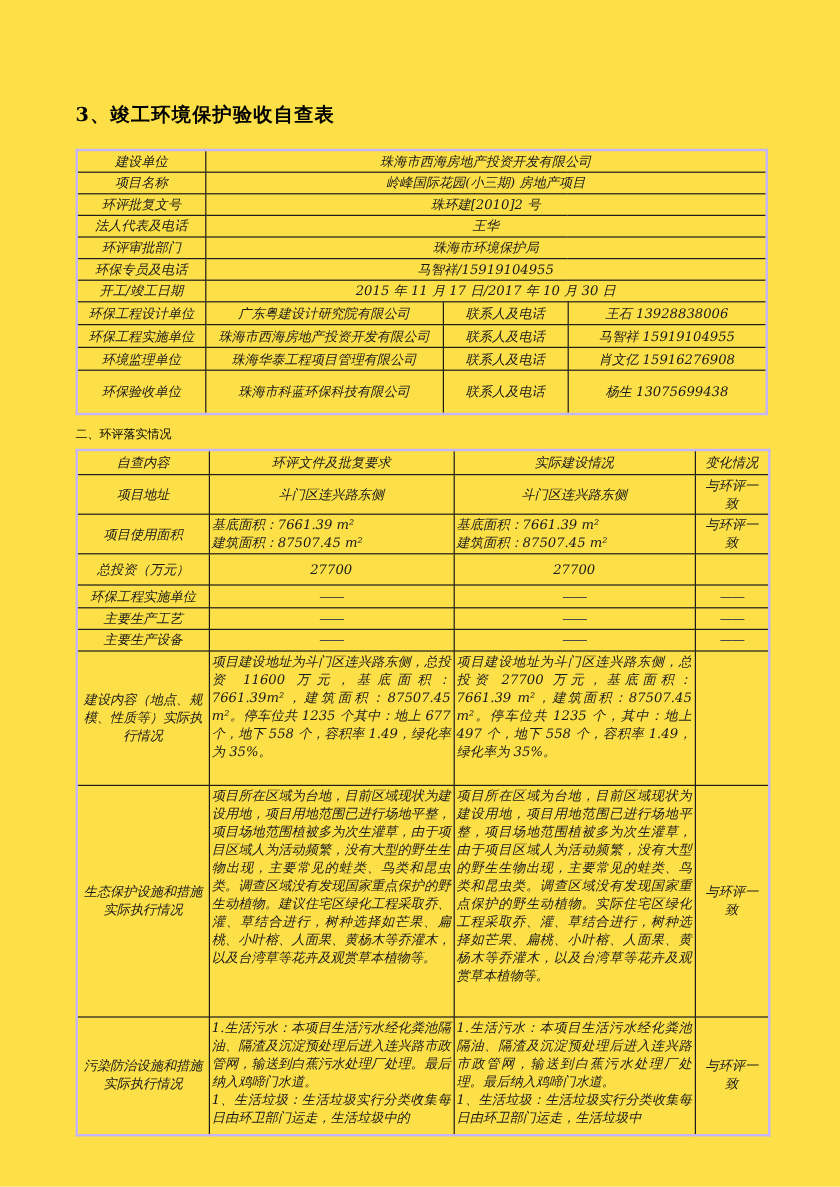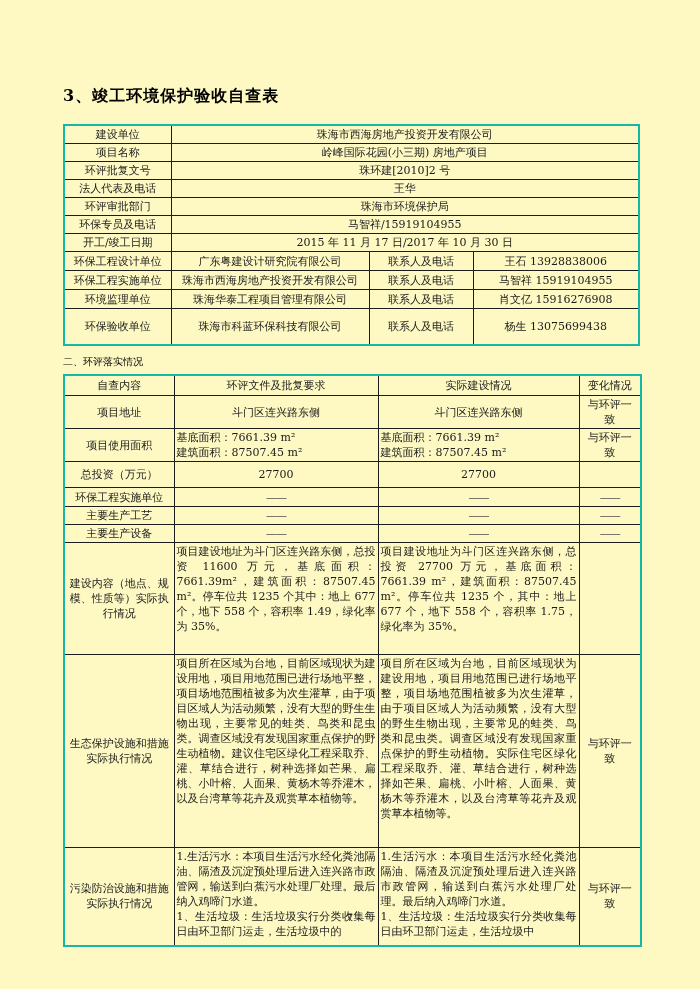--- a/index.html
+++ b/index.html
@@ -1,21 +1,21 @@
 <!DOCTYPE html>
 <html><head>
 <meta charset="utf-8">
 <style>
   * { box-sizing: border-box; margin: 0; padding: 0; }
   html,body { background:#ffffff; }
   .page {
     position: relative;
     width: 700px;
     height: 989px;
-    background: #fef9c3;
+    background: #fde047;
     font-family: "DejaVu Serif", "Liberation Serif", serif;
     color: #111111;
     overflow: hidden;
   }
   .content { padding: 86px 60px 0 63px; }
   .doc-title {
     font-size: 16px;
     font-weight: bold;
     letter-spacing: 1px;
     margin-bottom: 17px;
@@ -31,21 +31,21 @@
   table.t1 { width: 575px; }
   td, th {
     border: 1px solid #1c1c1c;
     font-weight: normal;
     text-align: center;
     vertical-align: middle;
     padding: 1px 3px;
     line-height: 15px;
     overflow: hidden;
   }
-  table { border: 2px solid #14b8a6; }
+  table { border: 2px solid #c4b5fd; font-style: italic; }
   .section-title {
     font-size: 10px;
     margin: 9px 0 5px 0;
     color: #000;
   }
   .val, .para { white-space: pre-line; }
   .para {
     text-align: justify;
     text-align-last: left;
     vertical-align: top;
@@ -184,21 +184,21 @@
           </tr>
           <tr style="height: 17px;">
             <td>主要生产设备</td>
             <td class="dash val">——</td>
             <td class="dash val">——</td>
             <td class="dash">——</td>
           </tr>
           <tr style="height: 112px;">
             <td>建设内容（地点、规模、性质等）实际执行情况</td>
             <td class="para">项目建设地址为斗门区连兴路东侧，总投资 11600 万元，基底面积：7661.39m²，建筑面积：87507.45 m²。停车位共 1235 个其中：地上 677 个，地下 558 个，容积率 1.49，绿化率为 35%。</td>
-            <td class="para">项目建设地址为斗门区连兴路东侧，总投资 27700 万元，基底面积：7661.39 m²，建筑面积：87507.45 m²。停车位共 1235 个，其中：地上 677 个，地下 558 个，容积率 1.75，绿化率为 35%。</td>
+            <td class="para">项目建设地址为斗门区连兴路东侧，总投资 27700 万元，基底面积：7661.39 m²，建筑面积：87507.45 m²。停车位共 1235 个，其中：地上 497 个，地下 558 个，容积率 1.49，绿化率为 35%。</td>
             <td></td>
           </tr>
           <tr style="height: 193px;">
             <td>生态保护设施和措施实际执行情况</td>
             <td class="para">项目所在区域为台地，目前区域现状为建设用地，项目用地范围已进行场地平整，项目场地范围植被多为次生灌草，由于项目区域人为活动频繁，没有大型的野生生物出现，主要常见的蛙类、鸟类和昆虫类。调查区域没有发现国家重点保护的野生动植物。建议住宅区绿化工程采取乔、灌、草结合进行，树种选择如芒果、扁桃、小叶榕、人面果、黄杨木等乔灌木，以及台湾草等花卉及观赏草本植物等。</td>
             <td class="para">项目所在区域为台地，目前区域现状为建设用地，项目用地范围已进行场地平整，项目场地范围植被多为次生灌草，由于项目区域人为活动频繁，没有大型的野生生物出现，主要常见的蛙类、鸟类和昆虫类。调查区域没有发现国家重点保护的野生动植物。实际住宅区绿化工程采取乔、灌、草结合进行，树种选择如芒果、扁桃、小叶榕、人面果、黄杨木等乔灌木，以及台湾草等花卉及观赏草本植物等。</td>
             <td>与环评一致</td>
           </tr>
           <tr style="height: 98px;">
             <td>污染防治设施和措施实际执行情况</td>

